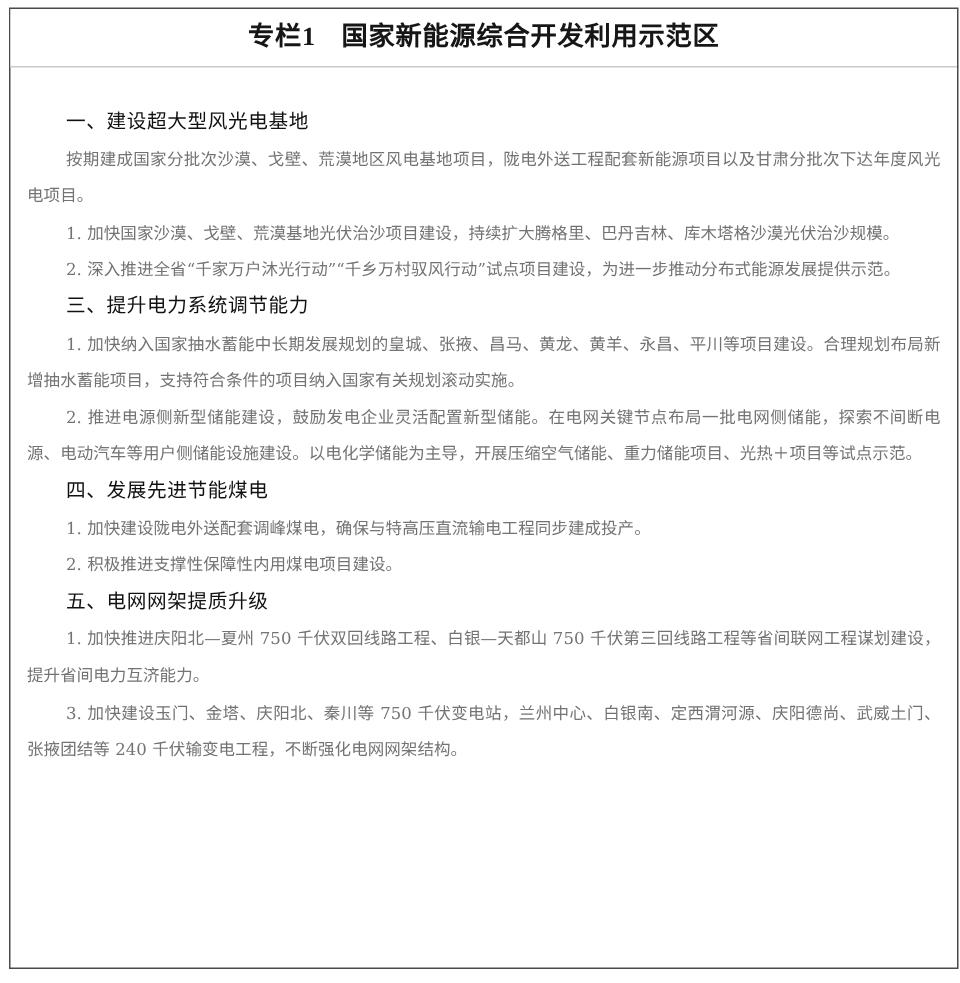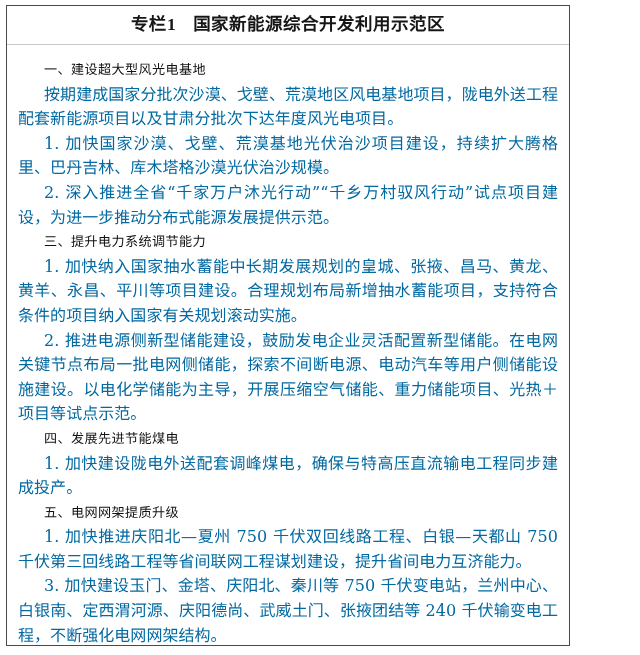--- a/index.html
+++ b/index.html
@@ -23,27 +23,28 @@
     height: 655px;
     background: #ffffff;
     box-sizing: border-box;
   }
 
   
   .callout-box {
     position: absolute;
     left: 6px;
     top: 5px;
-    width: 564px;
+    width: 633px;
     height: 641px;
     box-sizing: border-box;
     border: 1px solid #4a4a4a;
     background: #ffffff;
     display: flex;
     flex-direction: column;
+    gap: 12px;
   }
 
   
   .callout-title-band {
     flex: 0 0 auto;
     height: 39px;
     box-sizing: border-box;
     border-bottom: 1px solid #c9c9c9;
     display: flex;
     align-items: center;
@@ -84,23 +85,23 @@
     line-height: 24.6px;
     color: #111111;
     text-indent: 26px;
     letter-spacing: 0.4px;
     margin: 0;
     white-space: nowrap;
   }
 
   .para {
     font-family: "DejaVu Serif", "Liberation Serif", serif;
-    font-size: 16px;
+    font-size: 11px;
     line-height: 24.6px;
-    color: #0369a1;
+    color: #737373;
     text-indent: 26px;
     margin: 0;
     text-align: justify;
     text-justify: inter-ideograph;
     letter-spacing: 0.05px;
     word-break: break-all;
   }
 </style>
 </head>
 <body>
@@ -122,20 +123,21 @@
 
       <p class="para">1. 加快国家沙漠、戈壁、荒漠基地光伏治沙项目建设，持续扩大腾格里、巴丹吉林、库木塔格沙漠光伏治沙规模。</p>
       <p class="para">2. 深入推进全省“千家万户沐光行动”“千乡万村驭风行动”试点项目建设，为进一步推动分布式能源发展提供示范。</p>
 
       <h3 class="section-heading">三、提升电力系统调节能力</h3>
       <p class="para">1. 加快纳入国家抽水蓄能中长期发展规划的皇城、张掖、昌马、黄龙、黄羊、永昌、平川等项目建设。合理规划布局新增抽水蓄能项目，支持符合条件的项目纳入国家有关规划滚动实施。</p>
       <p class="para">2. 推进电源侧新型储能建设，鼓励发电企业灵活配置新型储能。在电网关键节点布局一批电网侧储能，探索不间断电源、电动汽车等用户侧储能设施建设。以电化学储能为主导，开展压缩空气储能、重力储能项目、光热＋项目等试点示范。</p>
 
       <h3 class="section-heading">四、发展先进节能煤电</h3>
       <p class="para">1. 加快建设陇电外送配套调峰煤电，确保与特高压直流输电工程同步建成投产。</p>
+      <p class="para">2. 积极推进支撑性保障性内用煤电项目建设。</p>
 
       <h3 class="section-heading">五、电网网架提质升级</h3>
       <p class="para">1. 加快推进庆阳北—夏州 750 千伏双回线路工程、白银—天都山 750 千伏第三回线路工程等省间联网工程谋划建设，提升省间电力互济能力。</p>
       <p class="para">3. 加快建设玉门、金塔、庆阳北、秦川等 750 千伏变电站，兰州中心、白银南、定西渭河源、庆阳德尚、武威土门、张掖团结等 240 千伏输变电工程，不断强化电网网架结构。</p>
 
     </div>
   </div>
 </div>
 
 </body></html>

